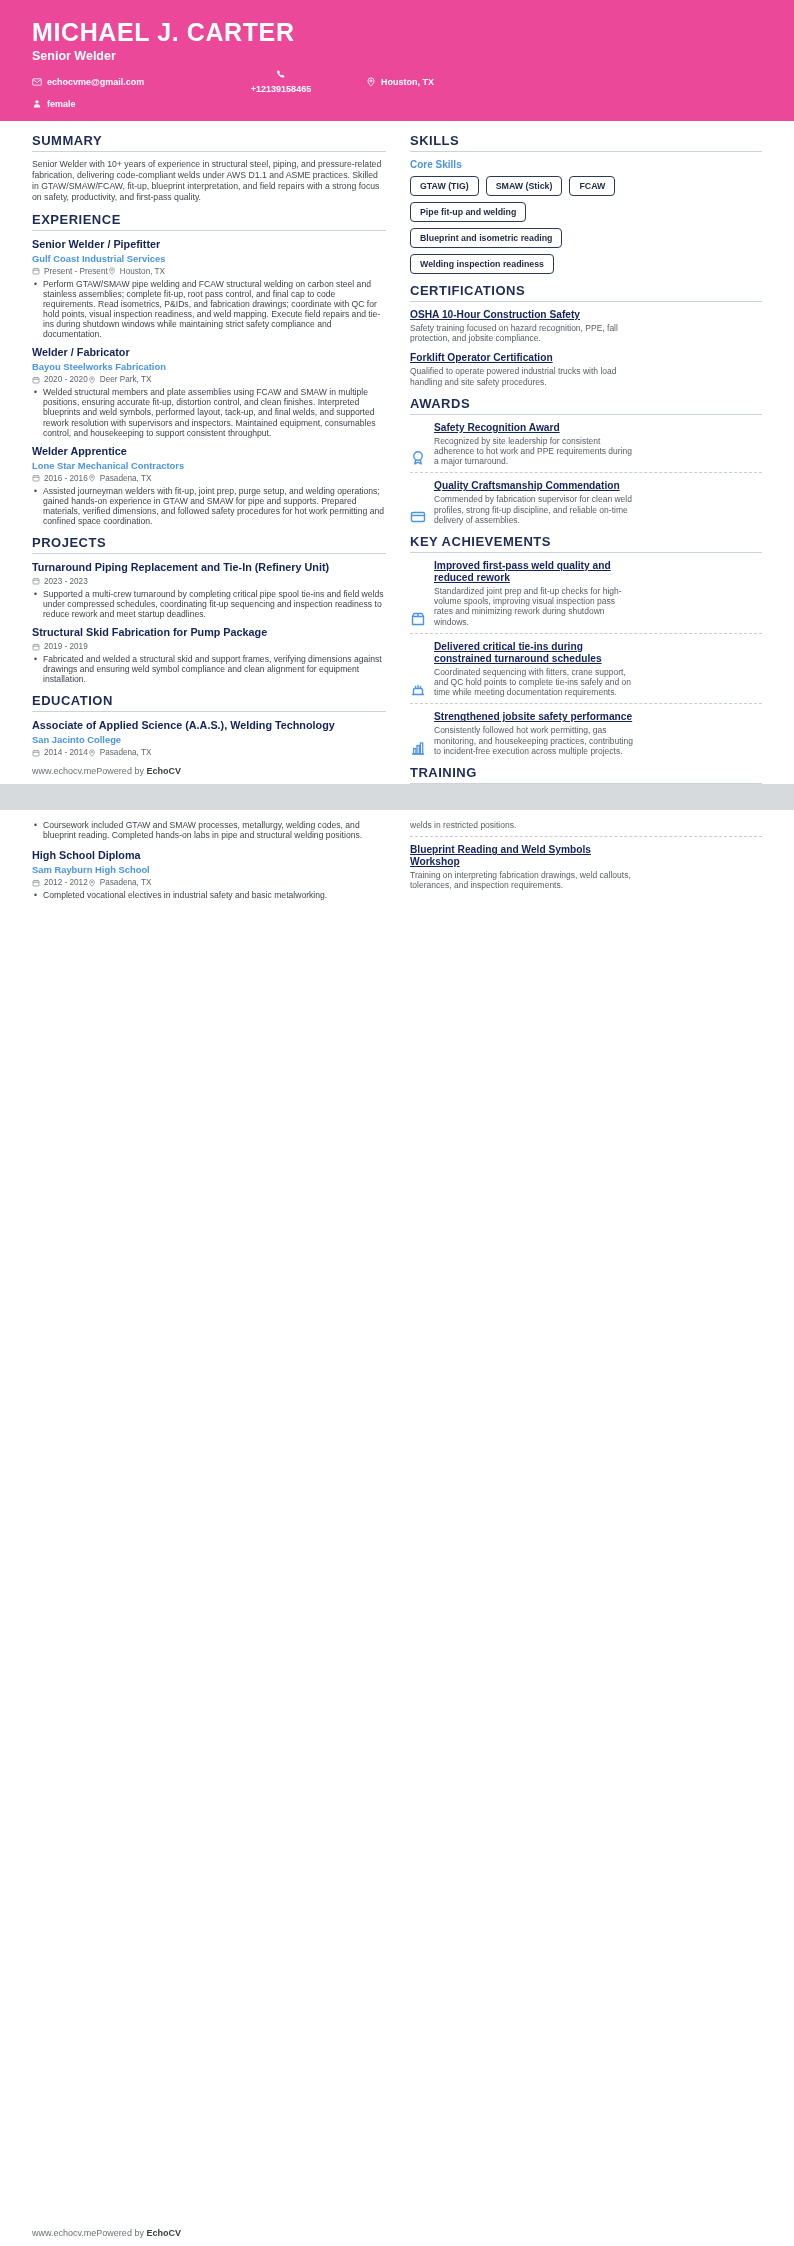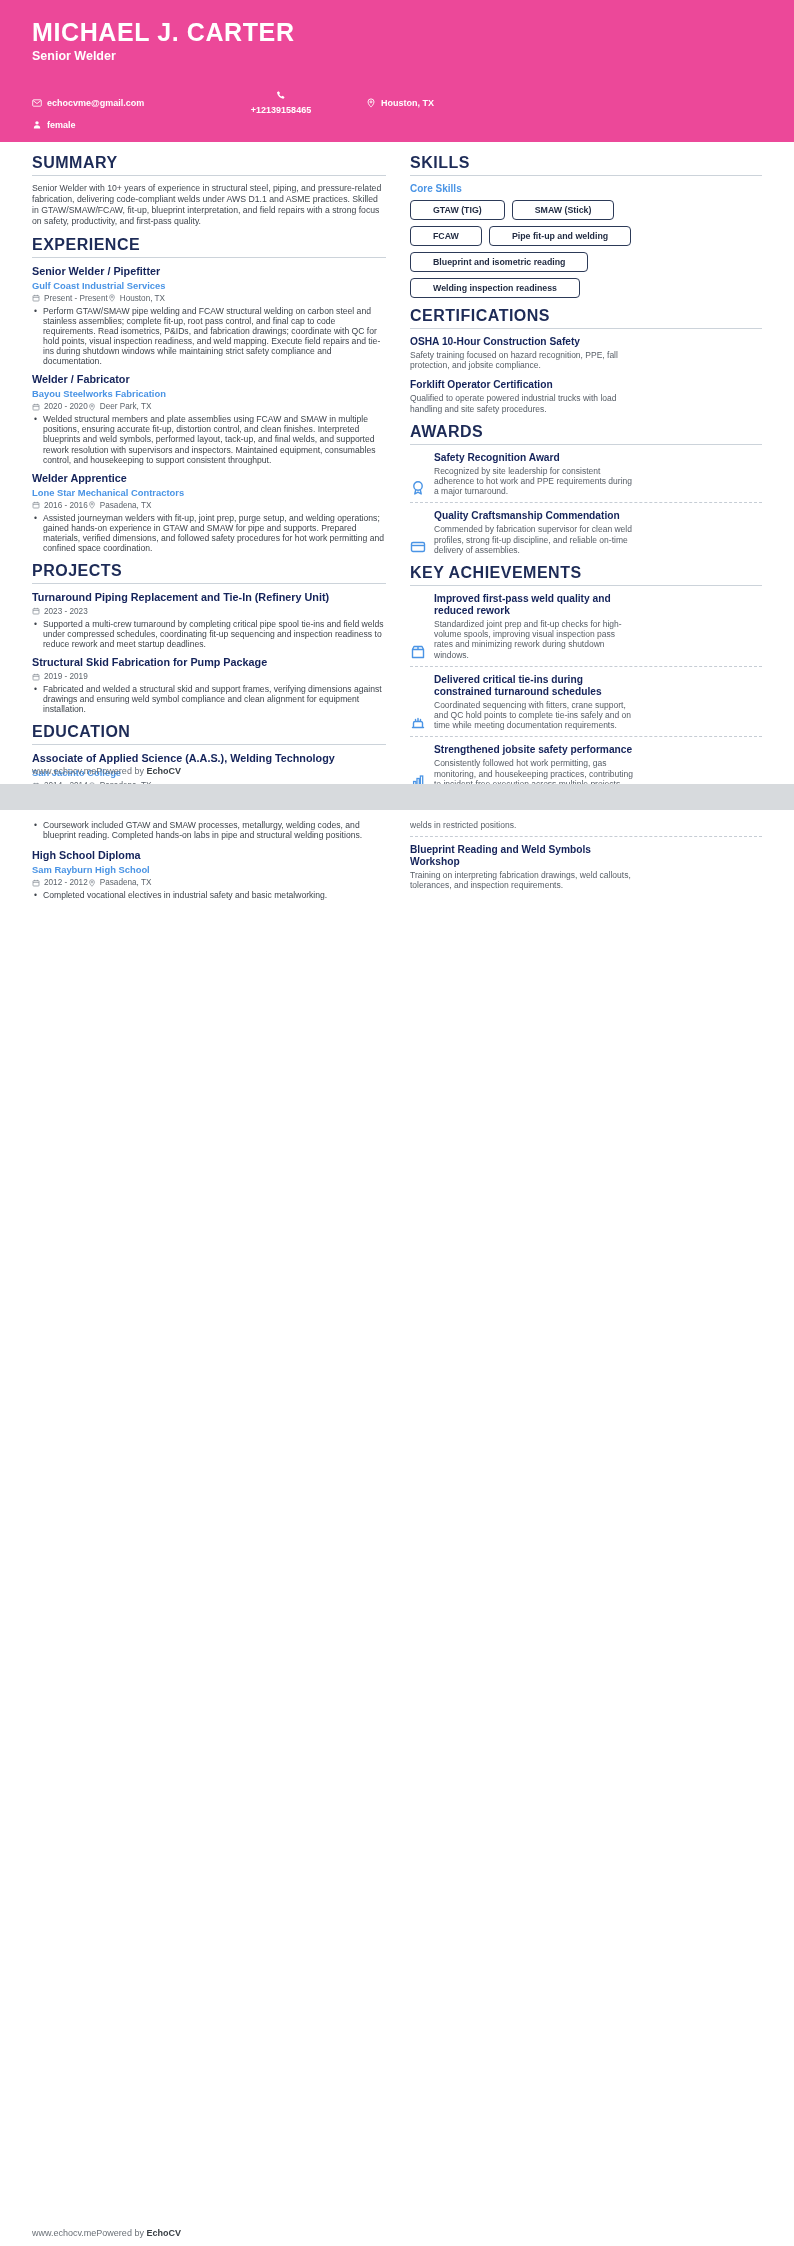--- a/index.html
+++ b/index.html
@@ -10,54 +10,54 @@
     -webkit-font-smoothing: antialiased;
   }
   .page { width: 794px; background: #ffffff; position: relative; overflow: hidden; }
   #page-1 { height: 784px; }
   #page-2 { height: 1436px; margin-top: 26px; }
 
   
   .cv-header { background: #ec4899; color: #fff; padding: 18px 32px 12px; }
   .cv-name { font-size: 25px; font-weight: 700; letter-spacing: .6px; line-height: 1.12; }
   .cv-title { font-size: 12.5px; font-weight: 700; margin-top: 3px; }
-  .contact-row { display: flex; align-items: center; margin-top: 27px; font-size: 9px; font-weight: 600; }
+  .contact-row { display: flex; align-items: center; margin-top: 6px; font-size: 9px; font-weight: 600; }
   .contact-item { display: flex; align-items: center; gap: 5px; }
   .contact-item.c-email { width: 164px; }
   .contact-item.c-phone { width: 170px; flex-direction: column; }
   .gender-row { margin-top: 5px; }
 
   
   .page-body { display: flex; gap: 24px; padding: 12px 32px 0; }
   .col-left  { width: 354px; flex: none; }
   .col-right { width: 352px; flex: none; }
 
   .section { margin-bottom: 9px; }
   .section-heading {
-    font-size: 16px; font-weight: 700; color: #1d2b57; letter-spacing: .5px;
+    font-size: 13px; font-weight: 700; color: #1d2b57; letter-spacing: .5px;
     padding-bottom: 3px; border-bottom: 1px solid #ccd3da; margin-bottom: 7px;
   }
   .summary-text { font-size: 8.7px; line-height: 1.26; color: #41474f; }
 
   .entry { margin-bottom: 7px; }
   .entry-title { font-size: 10.8px; line-height: 1.18; color: #14235a; font-weight: 700; }
   .entry-org { font-size: 9.4px; color: #4a94e5; font-weight: 700; margin-top: 2px; }
   .entry-meta { display: flex; gap: 0; align-items: center; margin-top: 3px; color: #5d646c; font-size: 8.2px; }
   .meta-item { display: flex; align-items: center; gap: 4px; }
   .bullets { list-style: none; margin-top: 3px; }
   .bullets li { position: relative; padding-left: 11px; font-size: 8.6px; line-height: 1.18; color: #3e444c; margin-bottom: 2px; }
   .bullets li::before { content: "\2022"; position: absolute; left: 2px; }
 
   
   .rc-sub { font-size: 10px; font-weight: 700; color: #4a94e5; margin-bottom: 6px; }
   .chips { display: flex; flex-wrap: wrap; gap: 6px 7px; max-width: 262px; }
-  .chip { border: 1px solid #2c3a58; border-radius: 4px; padding: 4px 22px; font-size: 8.8px; font-weight: 700; color: #1f2940; background: #fff; }
+  .chip { border: 1px solid #2c3a58; border-radius: 4px; padding: 4px 9px; font-size: 8.8px; font-weight: 700; color: #1f2940; background: #fff; }
 
   .rc-item { margin-bottom: 3px; }
-  .rc-title { font-size: 10.2px; font-weight: 700; color: #14235a; line-height: 1.18; max-width: 228px; }
+  .rc-title { font-size: 10.2px; font-weight: 700; color: #14235a; line-height: 1.18; max-width: 228px; text-decoration: underline; }
   .rc-desc { font-size: 8.5px; line-height: 1.2; color: #565d66; margin-top: 2px; max-width: 230px; }
   .icon-row { display: flex; gap: 8px; align-items: flex-end; }
   .icon-row .ic { flex: none; margin-top: 1px; }
   .icon-row .rc-title, .icon-row .rc-desc { max-width: 200px; }
   .dashed-sep { border-top: 1px dashed #c6cdd5; margin: 6px 0 7px; }
 
   
   .page-footer {
     position: absolute; left: 32px; right: 32px; bottom: 8px;
     display: flex; justify-content: flex-start; align-items: baseline;

